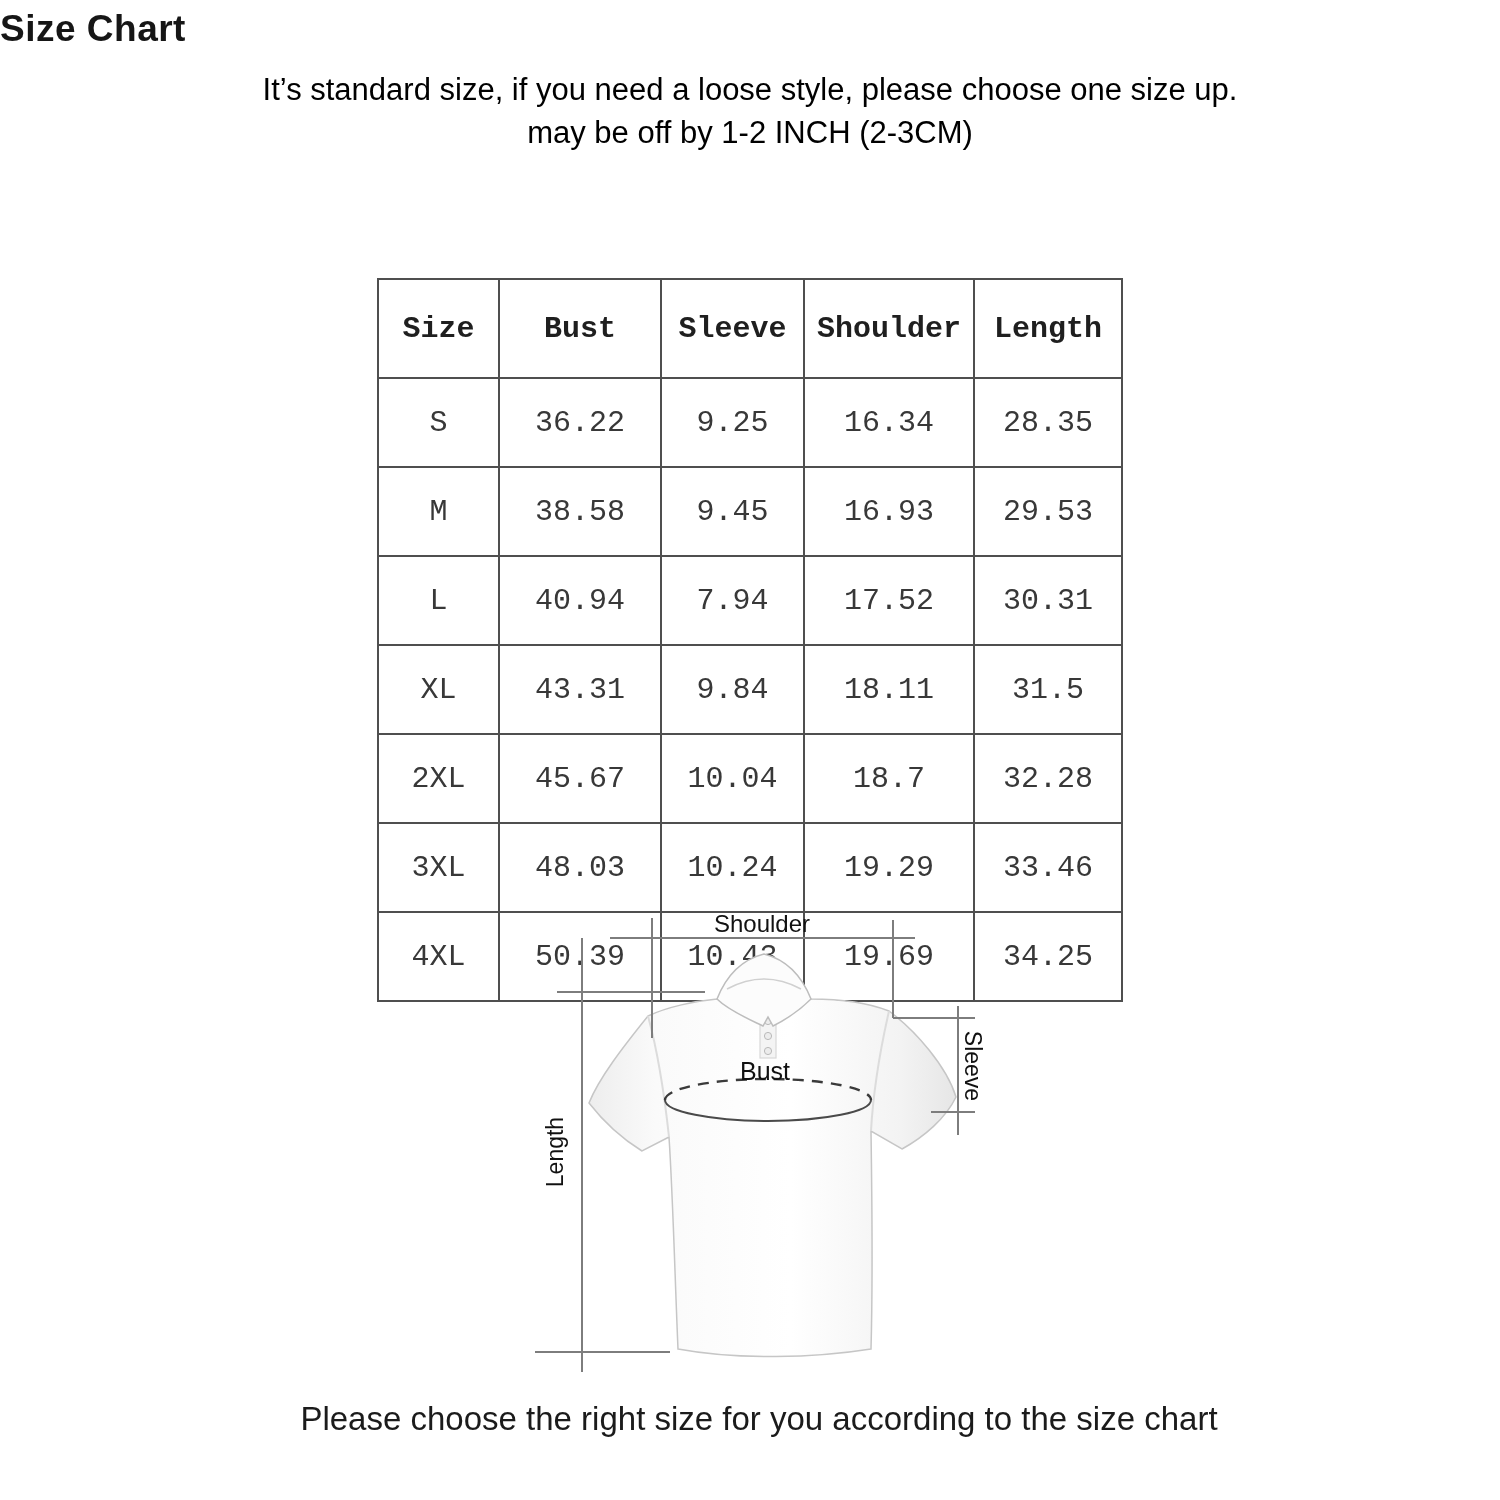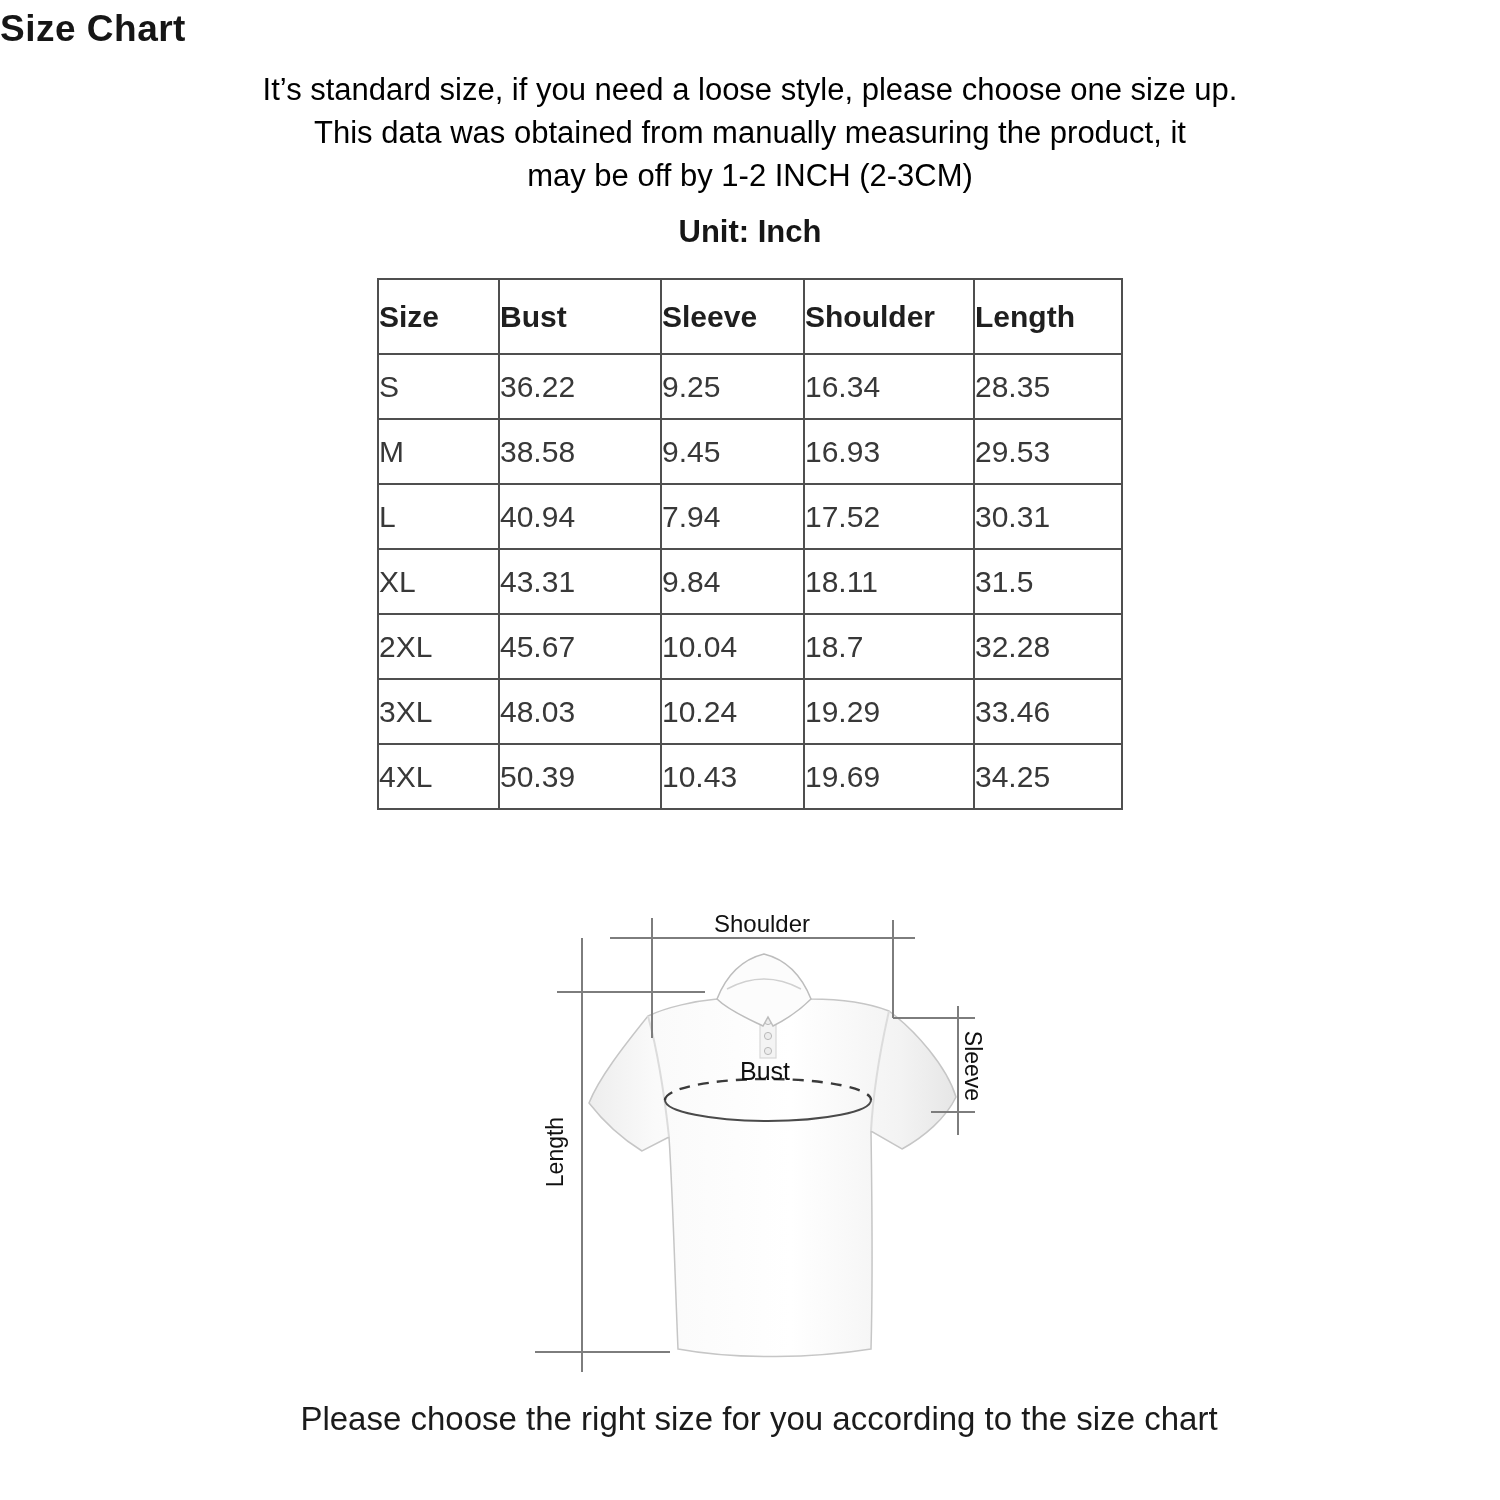--- a/index.html
+++ b/index.html
@@ -52,24 +52,25 @@
     left: 377px;
     top: 278px;
     width: 744px;
     border-collapse: collapse;
     table-layout: fixed;
     background: #ffffff;
   }
   table.size-table th,
   table.size-table td {
     border: 2px solid #4f4f4f;
-    text-align: left;
+    text-align: center;
     vertical-align: middle;
-    padding: 0;
+    padding: 12px;
     font-size: 30px;
+    font-family: Liberation Mono, monospace;
   }
   table.size-table th {
     height: 73px;
     font-weight: 700;
     color: #1f1f1f;
   }
   table.size-table td {
     height: 63px;
     font-weight: 400;
     color: #383838;
@@ -100,25 +101,23 @@
 </style>
 </head>
 <body>
 
 <div class="canvas">
 
   <div class="page-title">Size Chart</div>
 
   <div class="subtitle">
     <div>It’s standard size, if you need a loose style, please choose one size up.</div>
-    <div>This data was obtained from manually measuring the product, it</div>
     <div>may be off by 1-2 INCH (2-3CM)</div>
   </div>
 
-  <div class="unit-label">Unit: Inch</div>
 
   <table class="size-table">
     <colgroup>
       <col style="width:121px">
         <col style="width:162px">
         <col style="width:143px">
         <col style="width:170px">
         <col style="width:148px">
     </colgroup>
     <thead>

